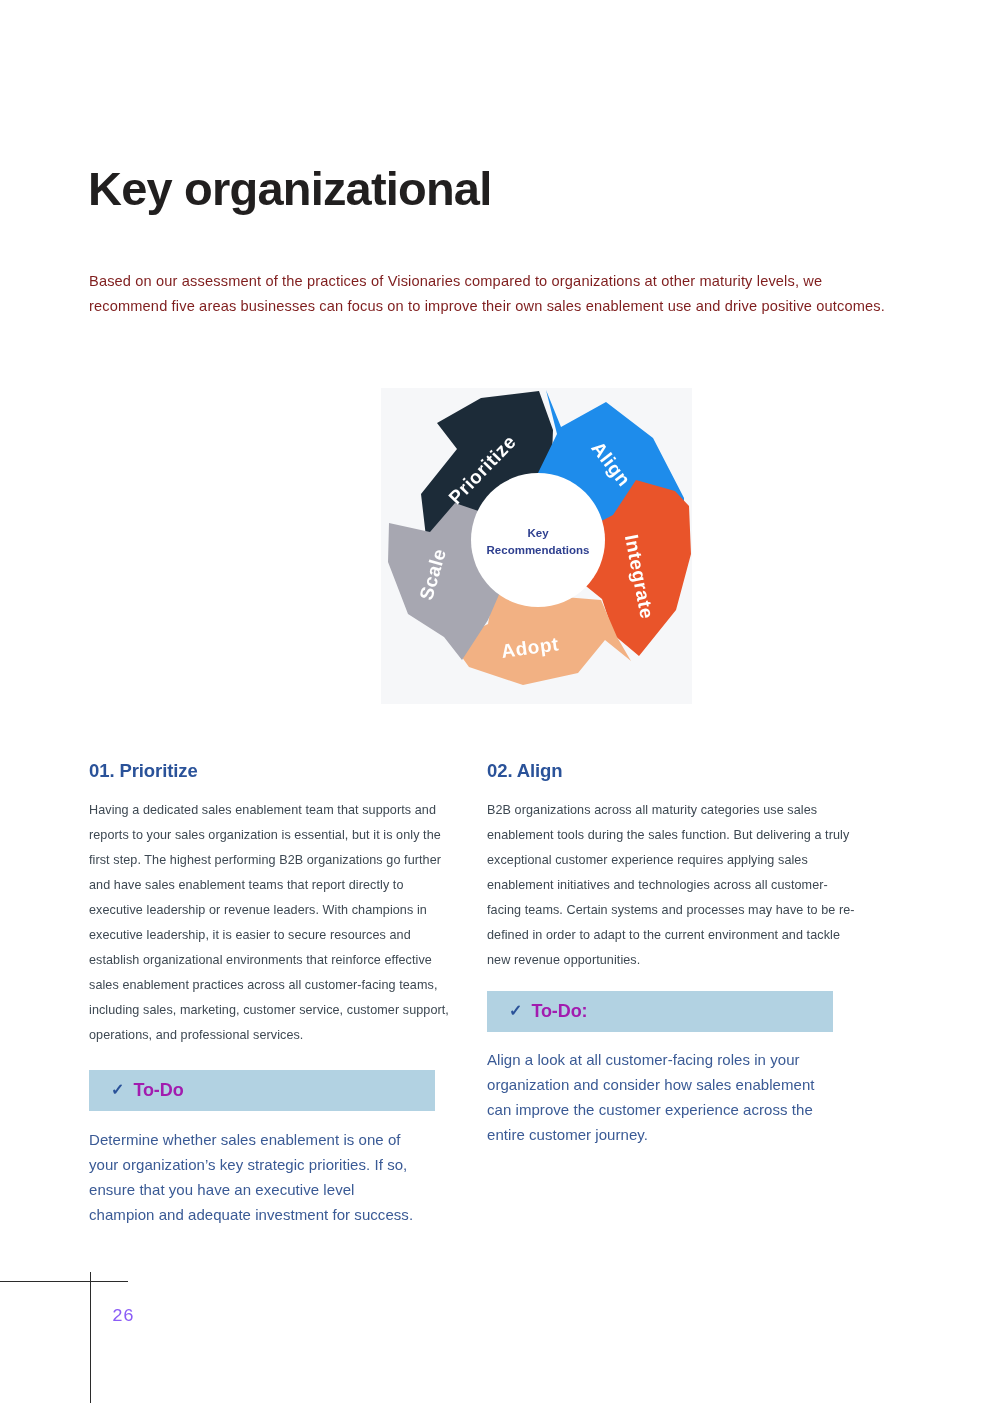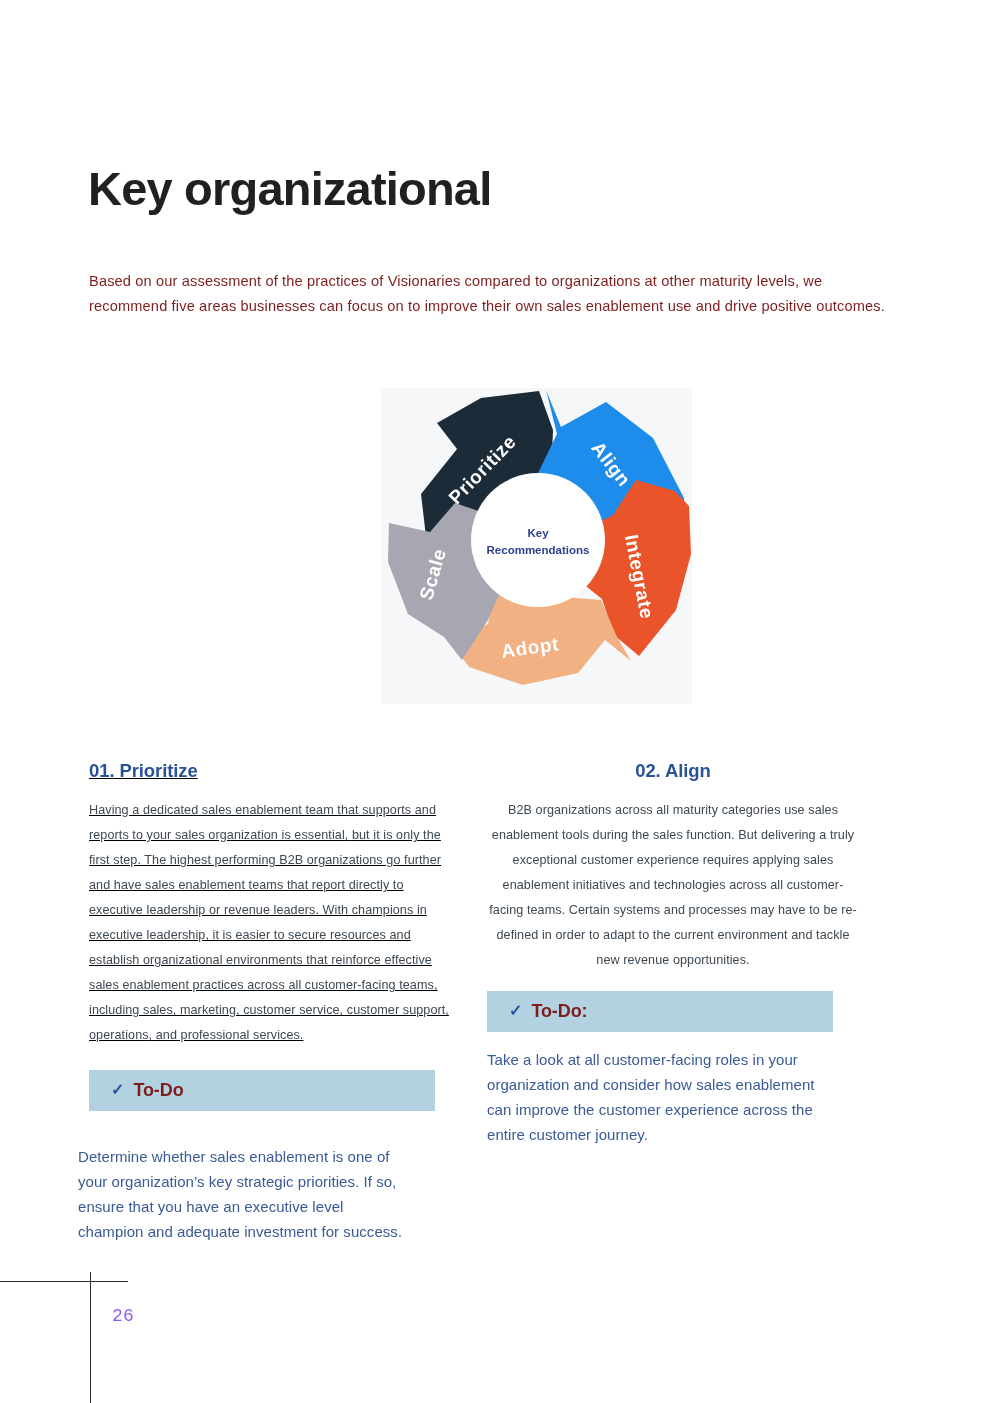--- a/index.html
+++ b/index.html
@@ -66,22 +66,22 @@
     font-weight: 700;
     font-size: 11.5px;
     fill: #2e3f8f;
   }
 
   
   .col {
     position: absolute;
     width: 372px;
   }
-  .col-left  { left: 89px;  top: 760px; text-decoration: underline; }
-  .col-right { left: 487px; top: 760px; text-align: center; }
+  .col-left  { left: 89px;  top: 760px; }
+  .col-right { left: 487px; top: 760px; }
 
   .sec-heading {
     font-size: 18.5px;
     font-weight: 700;
     color: #2a5299;
     letter-spacing: -0.1px;
     margin: 0 0 16px 0;
     line-height: 1.2;
   }
   .sec-body {
@@ -105,36 +105,36 @@
   }
   .todo-check {
     color: #2a5299;
     font-size: 16px;
     font-weight: 700;
     line-height: 1;
     display: inline-block;
     transform: translateY(-1px);
   }
   .todo-label {
-    color: #7f1d1d;
+    color: #a21caf;
     font-size: 18px;
     font-weight: 700;
     letter-spacing: -0.1px;
   }
   .todo-body {
     width: 330px;
     font-size: 15px;
     line-height: 25px;
     color: #3a5a95;
     letter-spacing: 0.05px;
     margin: 0;
   }
 
   .todo-left-box  { position: absolute; left: 89px;  top: 1070px; }
-  .todo-left-body { position: absolute; left: 78px;  top: 1127px; margin-top: 17px; }
+  .todo-left-body { position: absolute; left: 89px;  top: 1127px; }
   .todo-right-box { position: absolute; left: 487px; top: 991px;  }
   .todo-right-body{ position: absolute; left: 487px; top: 1047px; }
 
   
   .footer-hline {
     position: absolute;
     left: 0;
     top: 1281px;
     width: 128px;
     height: 1px;
@@ -264,17 +264,17 @@
 
 <div class="col col-right">
   <h2 class="sec-heading">02. Align</h2>
   <p class="sec-body">B2B organizations across all maturity categories use sales enablement tools during the sales function. But delivering a truly exceptional customer experience requires applying sales enablement initiatives and technologies across all customer-facing teams. Certain systems and processes may have to be re-defined in order to adapt to the current environment and tackle new revenue opportunities.</p>
 </div>
 
 <div class="todo-box todo-right-box">
   <span class="todo-check">✓</span>
   <span class="todo-label">To-Do:</span>
 </div>
-<p class="todo-body todo-right-body">Take a look at all customer-facing roles in your organization and consider how sales enablement can improve the customer experience across the entire customer journey.</p>
+<p class="todo-body todo-right-body">Align a look at all customer-facing roles in your organization and consider how sales enablement can improve the customer experience across the entire customer journey.</p>
 
 <div class="footer-hline"></div>
 <div class="footer-vline"></div>
 <div class="page-number">26</div>
 
 </body></html>

